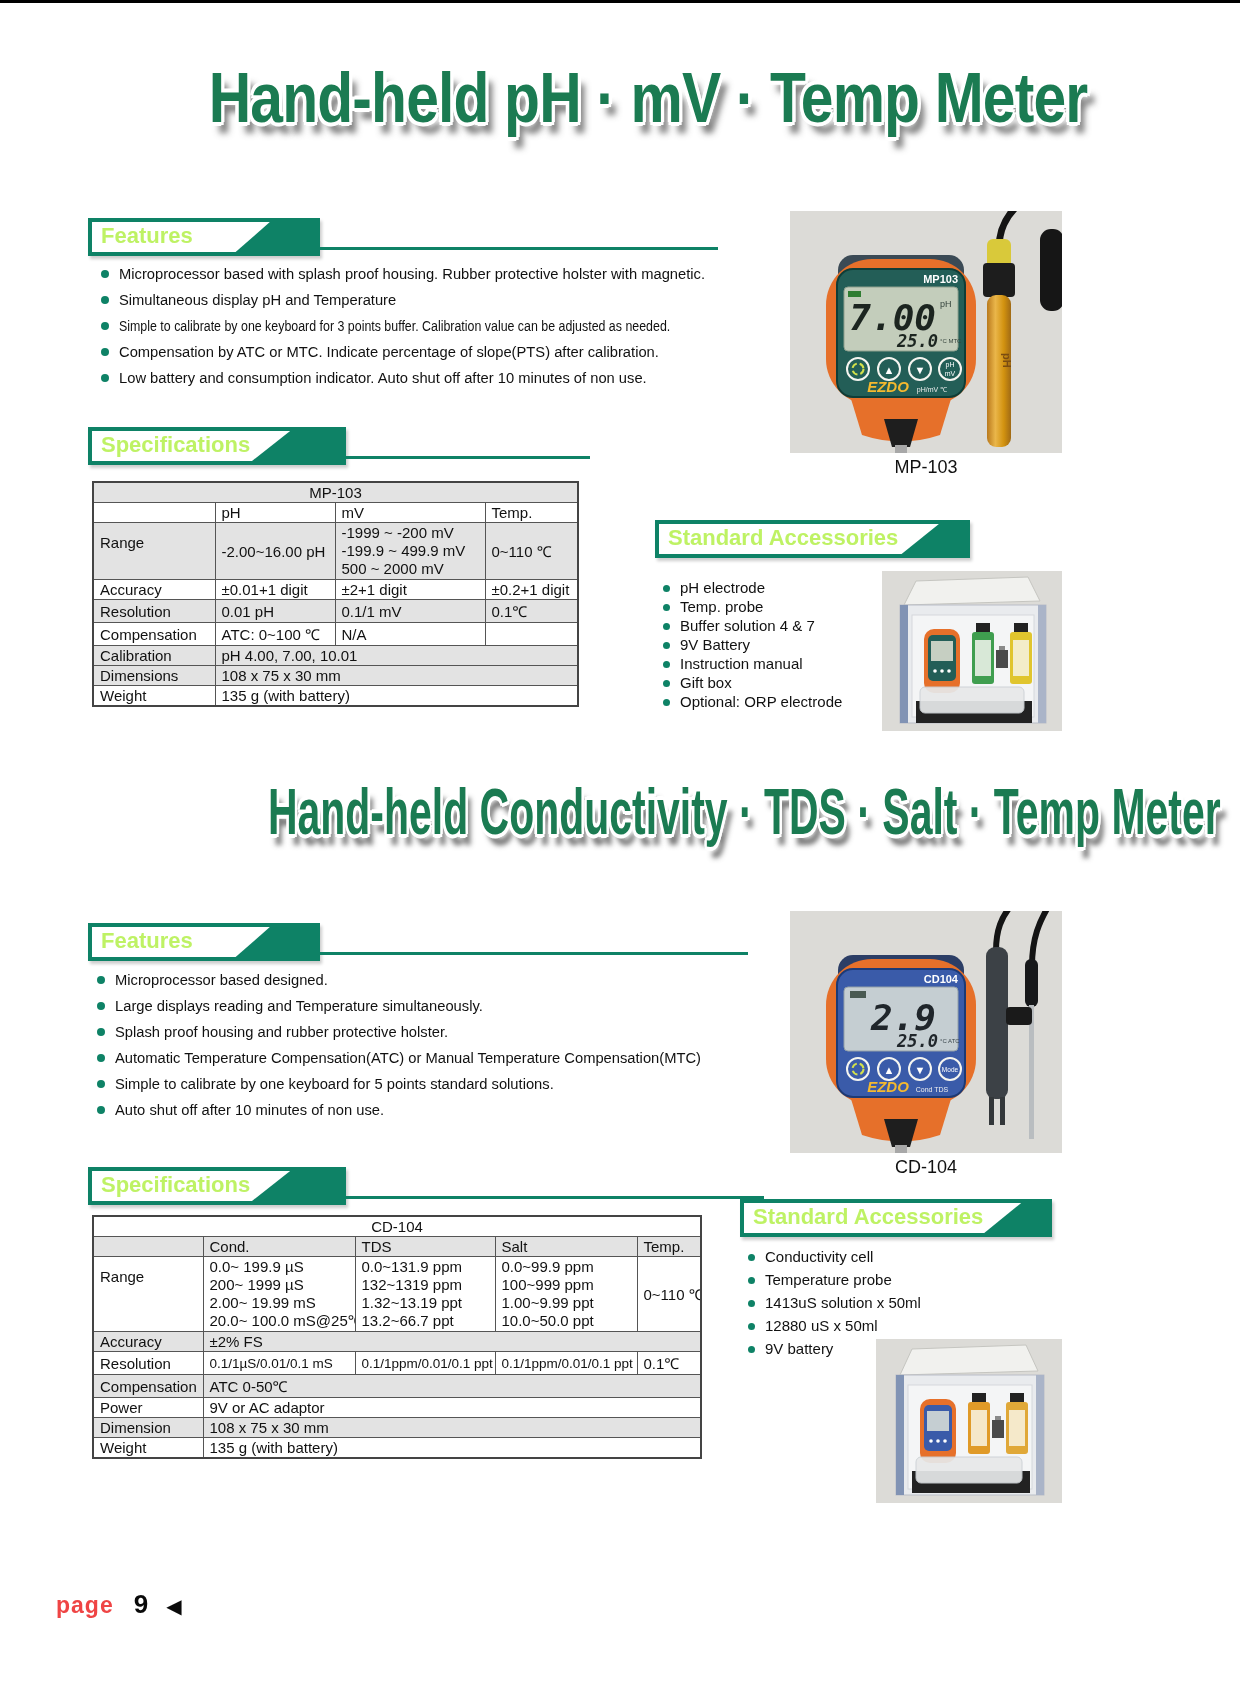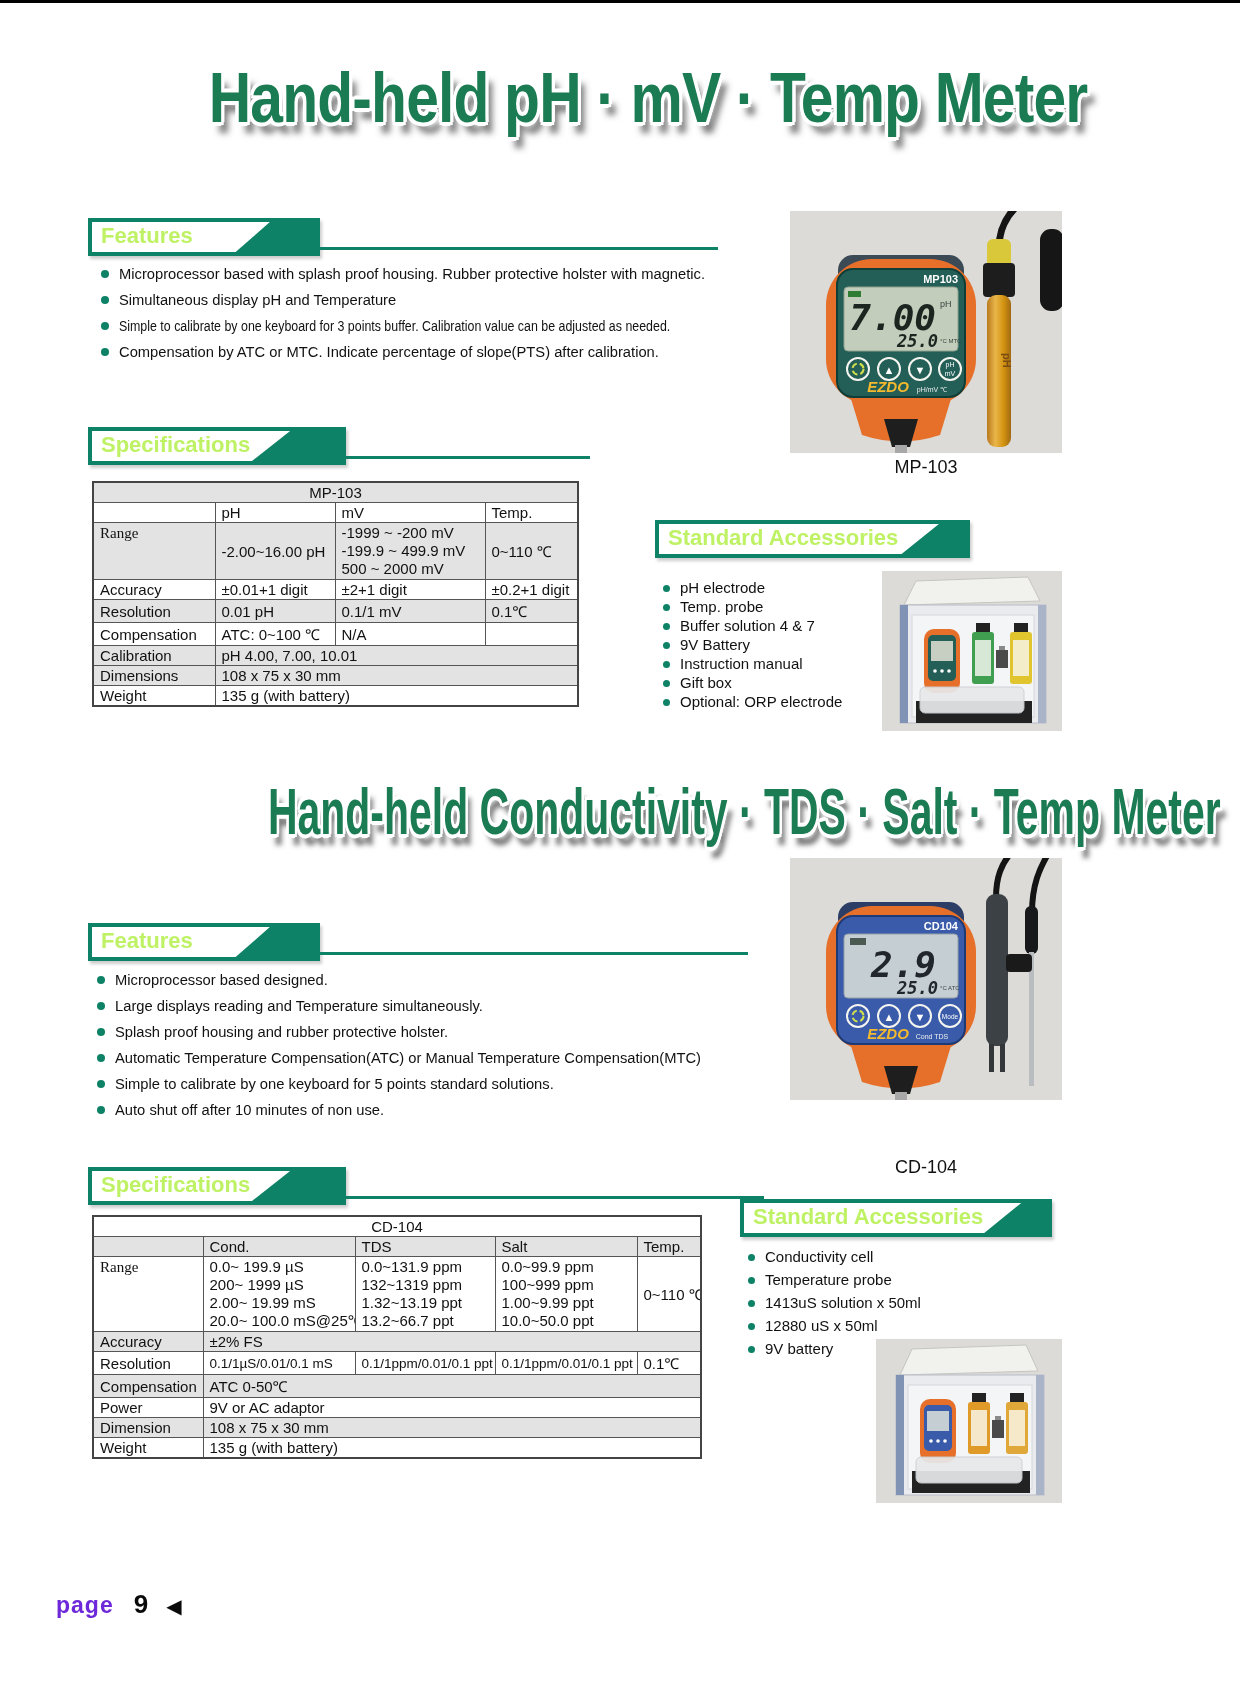--- a/index.html
+++ b/index.html
@@ -41,27 +41,27 @@
   .acc2 .bitem { margin-bottom:7px; }
   
   .photo { position:absolute; }
   .photo svg { display:block; }
   .caption { position:absolute; text-align:center; font-size:18px; color:#111; }
   
   table.spec { position:absolute; border-collapse:collapse; border:2px solid #444; background:#fff; table-layout:fixed; }
   table.spec td { border:1px solid #555; font-size:15px; padding:1px 6px; vertical-align:middle; overflow:hidden; white-space:nowrap; }
   table.spec td.ttl { text-align:center; }
   table.spec tr.gray td { background:#e3e3e3; }
-  table.spec td.vtop { vertical-align:top; padding-top:2px;font-family:Liberation Serif, serif; }
+  table.spec td.vtop { vertical-align:top; padding-top:11px; }
   table.spec td.ctr { text-align:left; }
   table.spec td div { line-height:18px; }
   table.spec td.small { font-size:13.5px; }
   
   .footer { position:absolute; left:56px; top:1586px; display:flex; align-items:baseline; }
-  .footer .pglabel { color:#6d28d9; font-weight:bold; font-size:23px; letter-spacing:1px; }
+  .footer .pglabel { color:#ef4444; font-weight:bold; font-size:23px; letter-spacing:1px; }
   .footer .pgnum { color:#0a0a0a; font-weight:bold; font-size:26px; margin-left:20px; }
   .footer .arrow { color:#0a0a0a; font-size:20px; margin-left:18px; }
   .lcd-txt { font-family:"DejaVu Sans Mono", monospace; font-weight:bold; font-style:italic; }
 </style>
 </head>
 <body>
 
 <div id="page">
 
   <div class="bigtitle t1">
@@ -83,20 +83,24 @@
         <span class="dot"></span>
         <span class="txt">Simultaneous display pH and Temperature</span>
       </div>
     <div class="bitem">
         <span class="dot"></span>
         <span class="txt cond">Simple to calibrate by one keyboard for 3 points buffer. Calibration value can be adjusted as needed.</span>
       </div>
     <div class="bitem">
         <span class="dot"></span>
         <span class="txt">Compensation by ATC or MTC. Indicate percentage of slope(PTS) after calibration.</span>
+      </div>
+    <div class="bitem">
+        <span class="dot"></span>
+        <span class="txt">Low battery and consumption indicator. Auto shut off after 10 minutes of non use.</span>
       </div>
   </div>
 
   <div class="photo" style="left:790px; top:208px;">
     <svg width="272" height="242" viewBox="0 0 272 242">
       <defs>
         <linearGradient id="amber" x1="0" y1="0" x2="1" y2="0">
           <stop offset="0" stop-color="#b9791d"></stop>
             <stop offset="0.35" stop-color="#eab64a"></stop>
           <stop offset="0.7" stop-color="#d2920f"></stop>
@@ -315,21 +319,21 @@
     <div class="bitem">
         <span class="dot"></span>
         <span class="txt">Simple to calibrate by one keyboard for 5 points standard solutions.</span>
       </div>
     <div class="bitem">
         <span class="dot"></span>
         <span class="txt">Auto shut off after 10 minutes of non use.</span>
       </div>
   </div>
 
-  <div class="photo" style="left:790px; top:855px;">
+  <div class="photo" style="left:790px; top:908px;">
     <svg width="272" height="242" viewBox="0 0 272 242">
       <rect x="0" y="0" width="272" height="242" fill="#dcdbd7"></rect>
       <path d="M206,40 C206,18 212,6 220,-4" stroke="#141414" stroke-width="6" fill="none"></path>
       <path d="M242,55 C242,26 250,10 258,-4" stroke="#141414" stroke-width="6" fill="none"></path>
       <g>
         <rect x="196" y="36" width="22" height="152" rx="9" fill="#3c4146"></rect>
         <rect x="199" y="186" width="5" height="28" fill="#33373a"></rect>
         <rect x="210" y="186" width="5" height="28" fill="#33373a"></rect>
       </g>
       <g>

